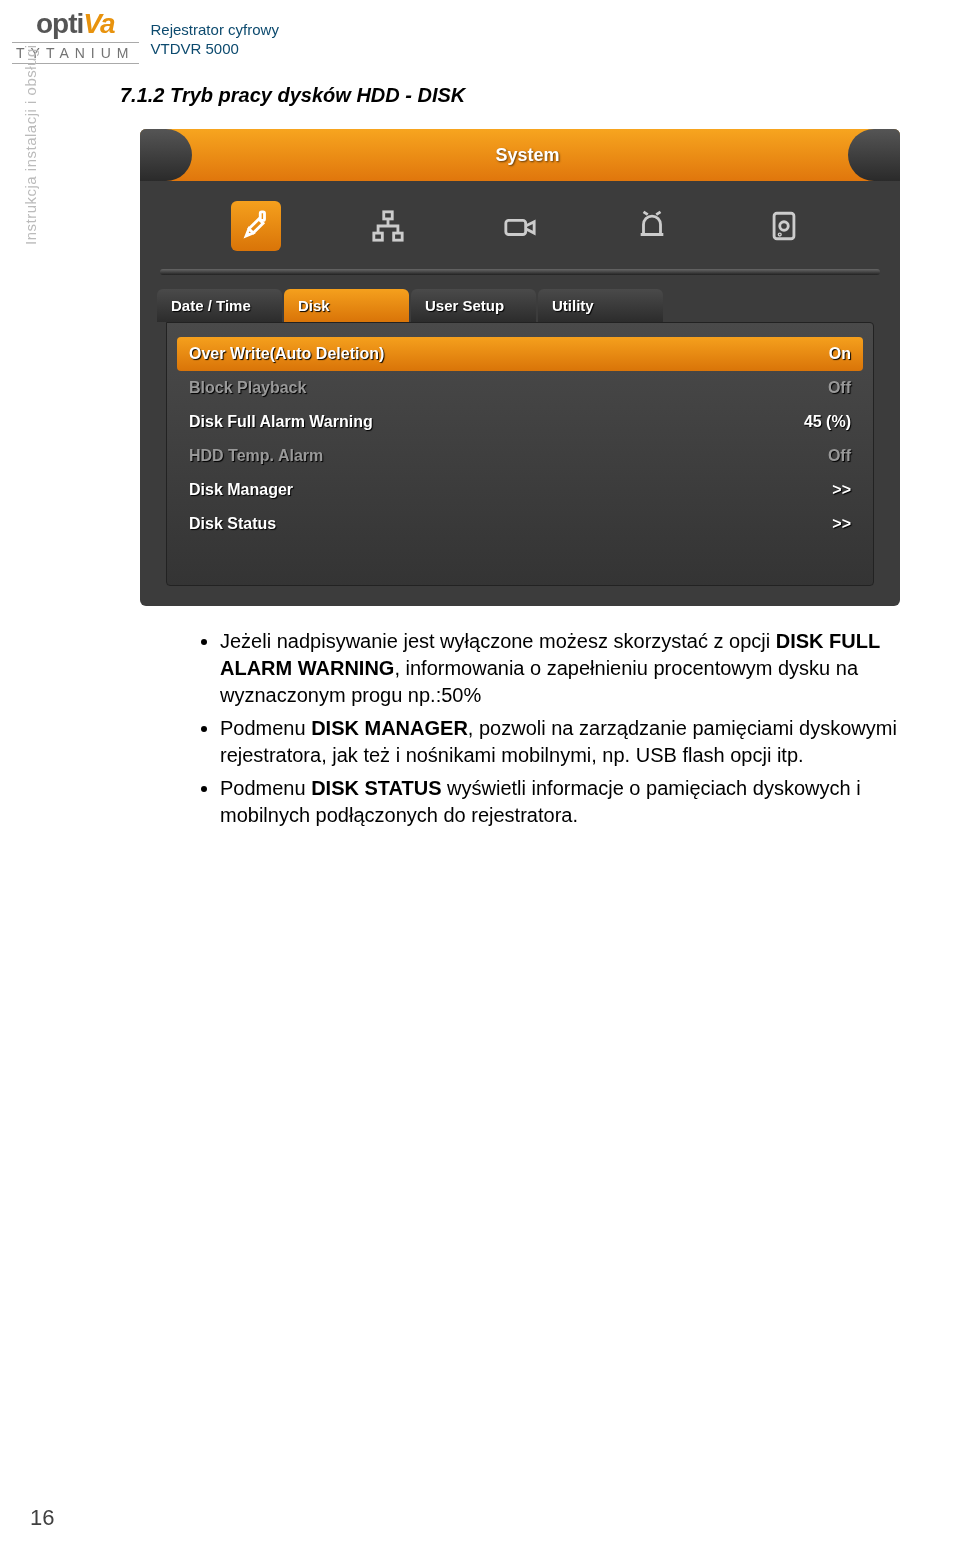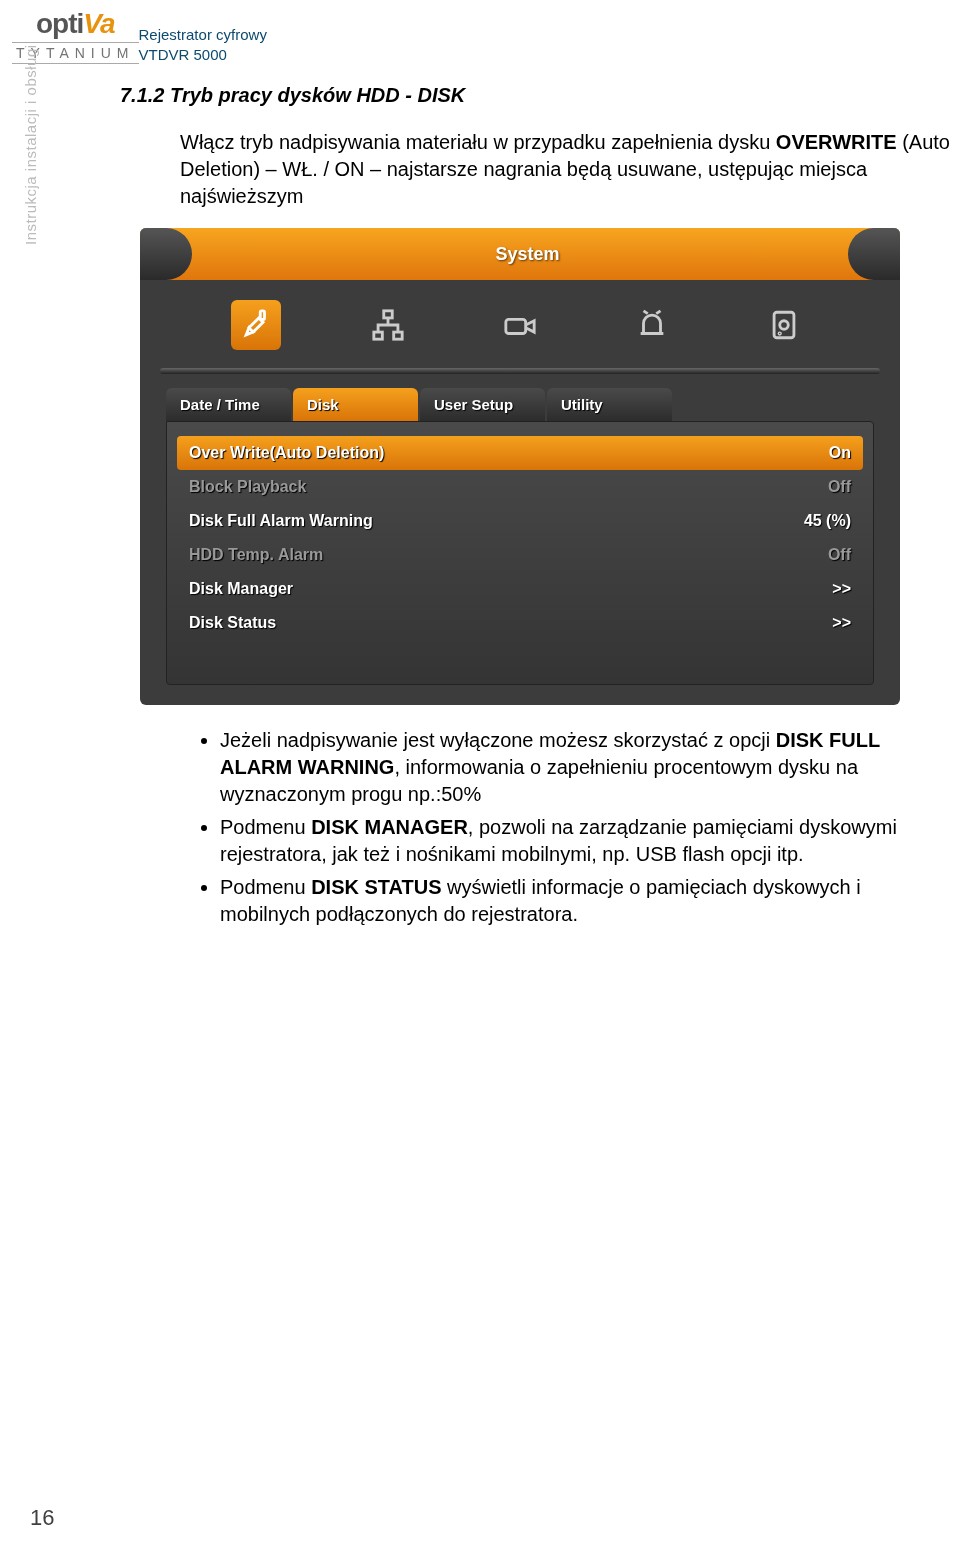--- a/index.html
+++ b/index.html
@@ -6,23 +6,23 @@
   body {
     width: 960px;
     height: 1559px;
     background: #fff;
     font-family: Arial, Helvetica, sans-serif;
     color: #000;
     position: relative;
   }
   .header-strip {
     display: flex;
-    align-items: flex-end;
+    align-items: center;
     padding: 8px 0 0 12px;
-    gap: 0;
+    gap: 12px;
   }
   .logo-block { display: flex; flex-direction: column; align-items: center; }
   .logo-optiva {
     font-weight: bold;
     font-size: 28px;
     color: #555;
     letter-spacing: -1px;
   }
   .logo-optiva .accent {
     color: #e8930e;
@@ -123,21 +123,21 @@
   }
   .icon-slot svg { width: 34px; height: 34px; }
   .ss-divider {
     height: 6px;
     background: linear-gradient(#666, #222);
     margin: 8px 20px 14px;
     border-radius: 3px;
   }
   .ss-tabs {
     display: flex;
-    padding: 0 26px;
+    padding: 0 17px;
     gap: 2px;
   }
   .ss-tab {
     background: linear-gradient(#4a4a4a, #2c2c2c);
     color: #fff;
     font-size: 15px;
     font-weight: bold;
     padding: 8px 14px;
     border-top-left-radius: 6px;
     border-top-right-radius: 6px;
@@ -212,23 +212,20 @@
     <div>VTDVR 5000</div>
   </div>
 </div>
 
 <div class="sidebar-label">Instrukcja instalacji i obsługi</div>
 
 <div class="content">
 
   <div class="section-title">7.1.2  Tryb pracy dysków HDD - DISK</div>
 
-  <p class="para">
-    <span>Włącz tryb nadpisywania materiału w przypadku zapełnienia dysku </span><span class="bold">OVERWRITE</span><span> (Auto Deletion) – WŁ. / ON – najstarsze nagrania będą usuwane, ustępując miejsca najświeższym</span>
-  </p>
 
   <div class="screenshot">
     <div class="ss-titlebar">
       <div class="ss-titlebar-left"></div>
       <div class="title">System</div>
       <div class="ss-titlebar-right"></div>
     </div>
 
     <div class="ss-iconbar">
       <div class="icon-slot active">

